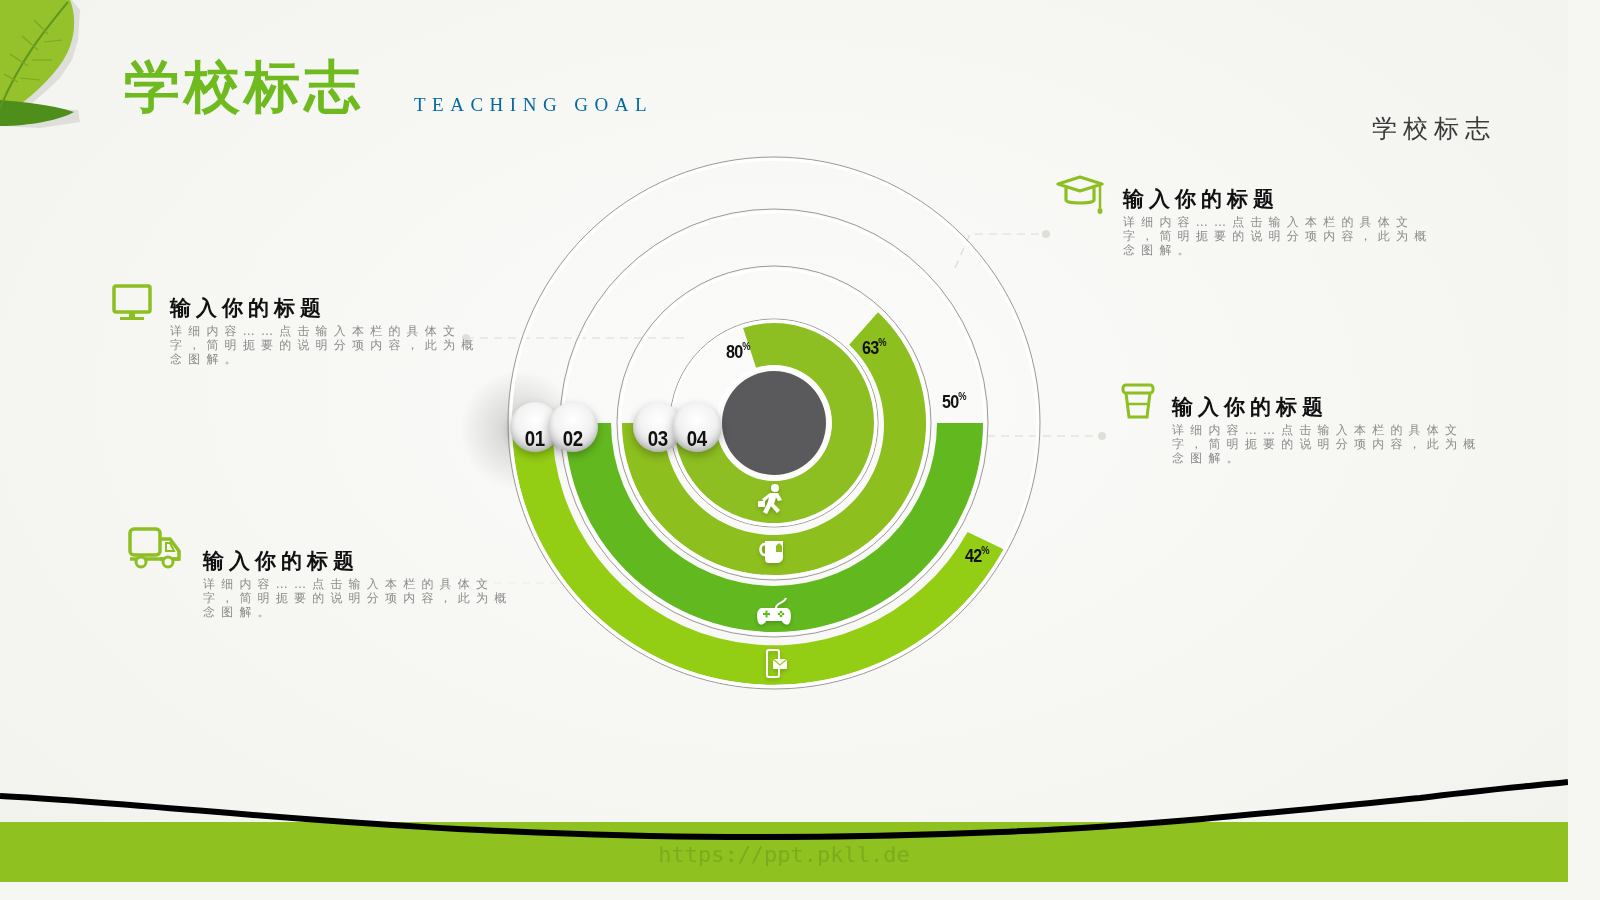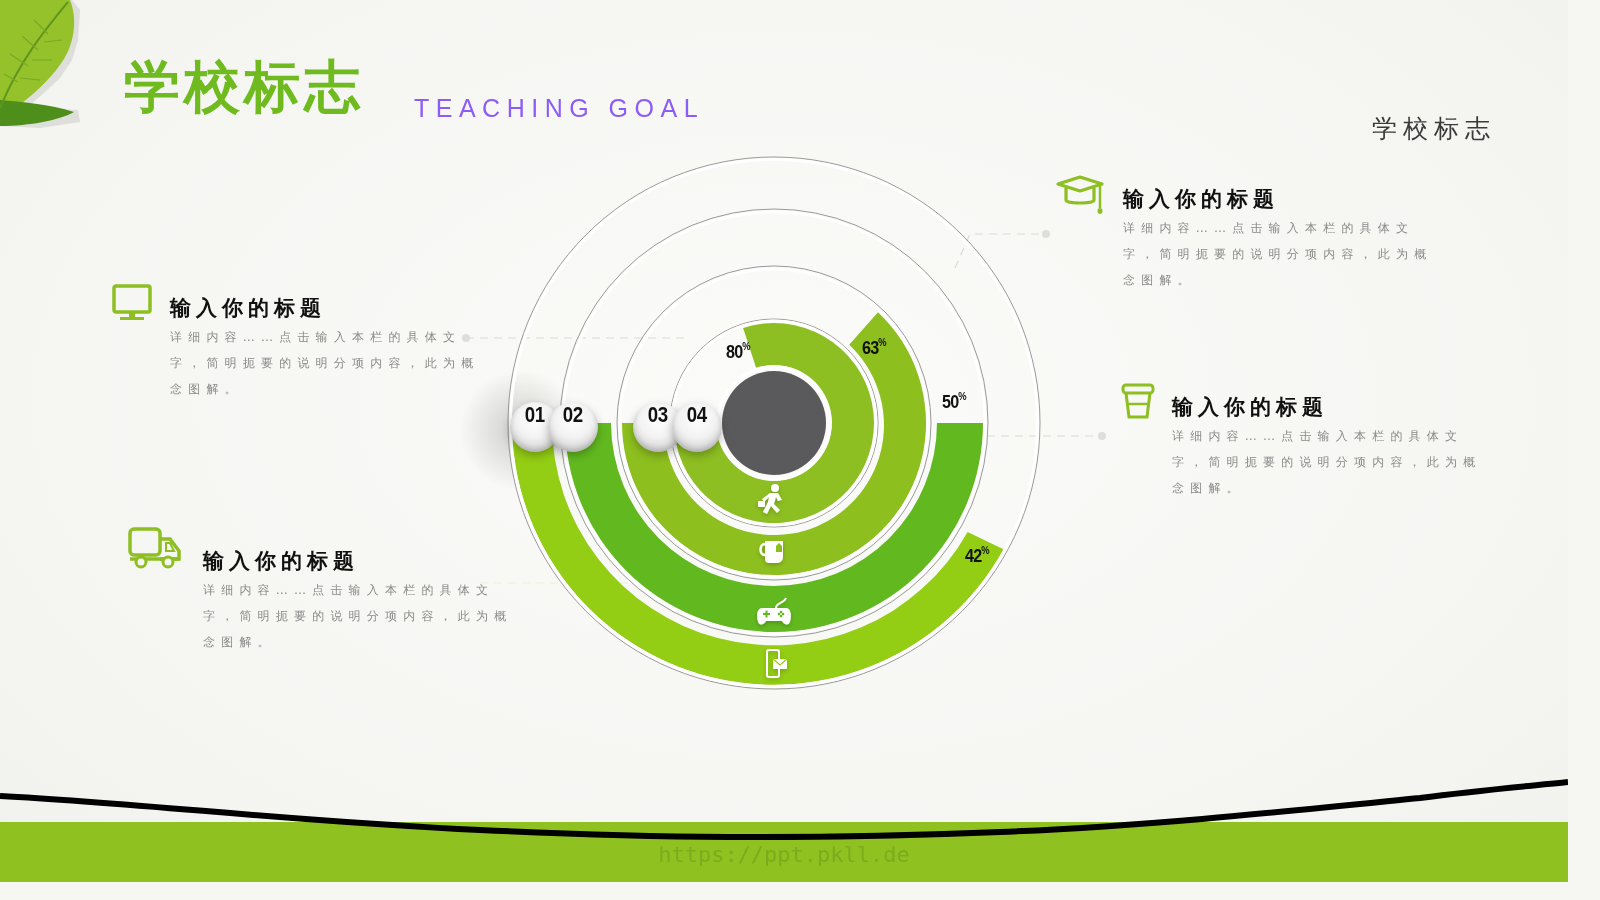--- a/index.html
+++ b/index.html
@@ -1,33 +1,33 @@
 <!DOCTYPE html>
 <html><head>
 <meta charset="utf-8">
 <style>
   html, body { margin:0; padding:0; }
   body { width:1568px; height:882px; overflow:hidden; background:#f6f6f3; font-family:"DejaVu Sans", sans-serif; position:relative; }
   .bg-glow { position:absolute; left:0; top:0; width:1568px; height:882px;
     background: radial-gradient(ellipse at 50% 45%, #fbfbf9 0%, #f5f5f2 70%, #f1f1ee 100%); }
   .leaf { position:absolute; left:0; top:0; width:90px; height:130px; }
   .title { position:absolute; left:124px; top:50px; font-size:56px; font-weight:bold; color:#6fbb1f; letter-spacing:4px; font-family:"DejaVu Sans", sans-serif; }
-  .subtitle { position:absolute; left:414px; top:94px; font-size:25px; color:#8b5cf6; letter-spacing:6.5px; font-family:Liberation Sans, sans-serif; }
+  .subtitle { position:absolute; left:414px; top:94px; font-size:19px; color:#0369a1; letter-spacing:6.5px; font-family:Liberation Serif, serif; }
   .school { position:absolute; right:72px; top:84px; font-size:25px; color:#3a3a3a; letter-spacing:6px;margin-top:28px; }
   .block { position:absolute; }
   .block .icon { position:absolute; }
   .block .htitle { position:absolute; font-size:21px; font-weight:bold; color:#111; letter-spacing:5px; white-space:nowrap;text-align:right; }
-  .block .desc { position:absolute; font-size:12px; color:#8a8a8a; letter-spacing:6.2px; line-height:26px; width:320px; }
+  .block .desc { position:absolute; font-size:12px; color:#8a8a8a; letter-spacing:6.2px; line-height:14px; width:320px; }
   .chart { position:absolute; left:0; top:0; }
   .pct { position:absolute; font-family:"Liberation Sans", sans-serif; font-weight:bold; color:#111; font-size:19px; letter-spacing:-1px; transform:scaleX(0.85); transform-origin:left; }
   .pct sup { font-size:11px; vertical-align:top; position:relative; top:-1px; }
   .badge { position:absolute; width:50px; height:50px; border-radius:50%;
     background: radial-gradient(circle at 50% 35%, #ffffff 0%, #f2f2f2 45%, #cfcfcf 80%, #bdbdbd 100%);
     box-shadow: 0 4px 8px rgba(0,0,0,0.25), inset 0 -3px 5px rgba(0,0,0,0.15);
-    display:flex; align-items:flex-start; justify-content:center; }
+    display:flex; align-items:flex-end; justify-content:center; }
   .badge span { font-family:"Liberation Sans", sans-serif; font-weight:bold; font-size:22px; color:#111; transform:scaleX(0.85); letter-spacing:-0.5px; }
   .footer-green { position:absolute; left:0; top:822px; width:1568px; height:60px; background:#8fc220; }
   .wave { position:absolute; left:0; top:760px; }
   .footer-url { position:absolute; left:0; width:1568px; top:842px; text-align:center; font-family:"DejaVu Sans Mono", monospace; font-size:22px; color:#7dab1d; }
 </style>
 </head>
 <body>
 
 <div class="bg-glow"></div>
 

